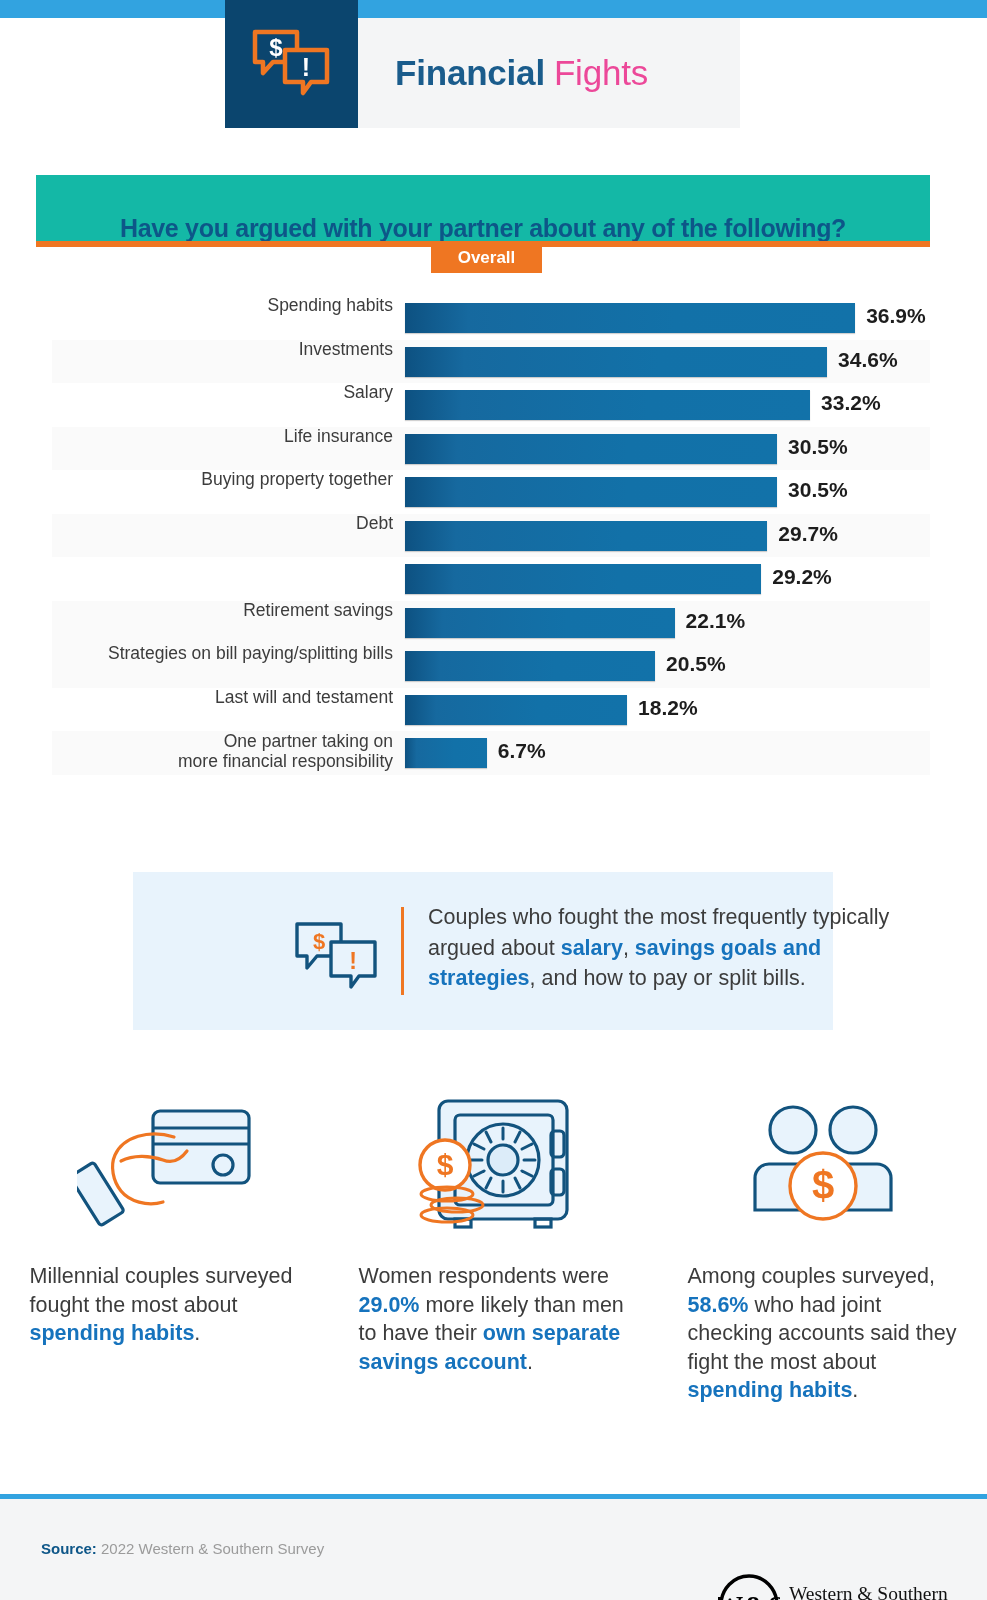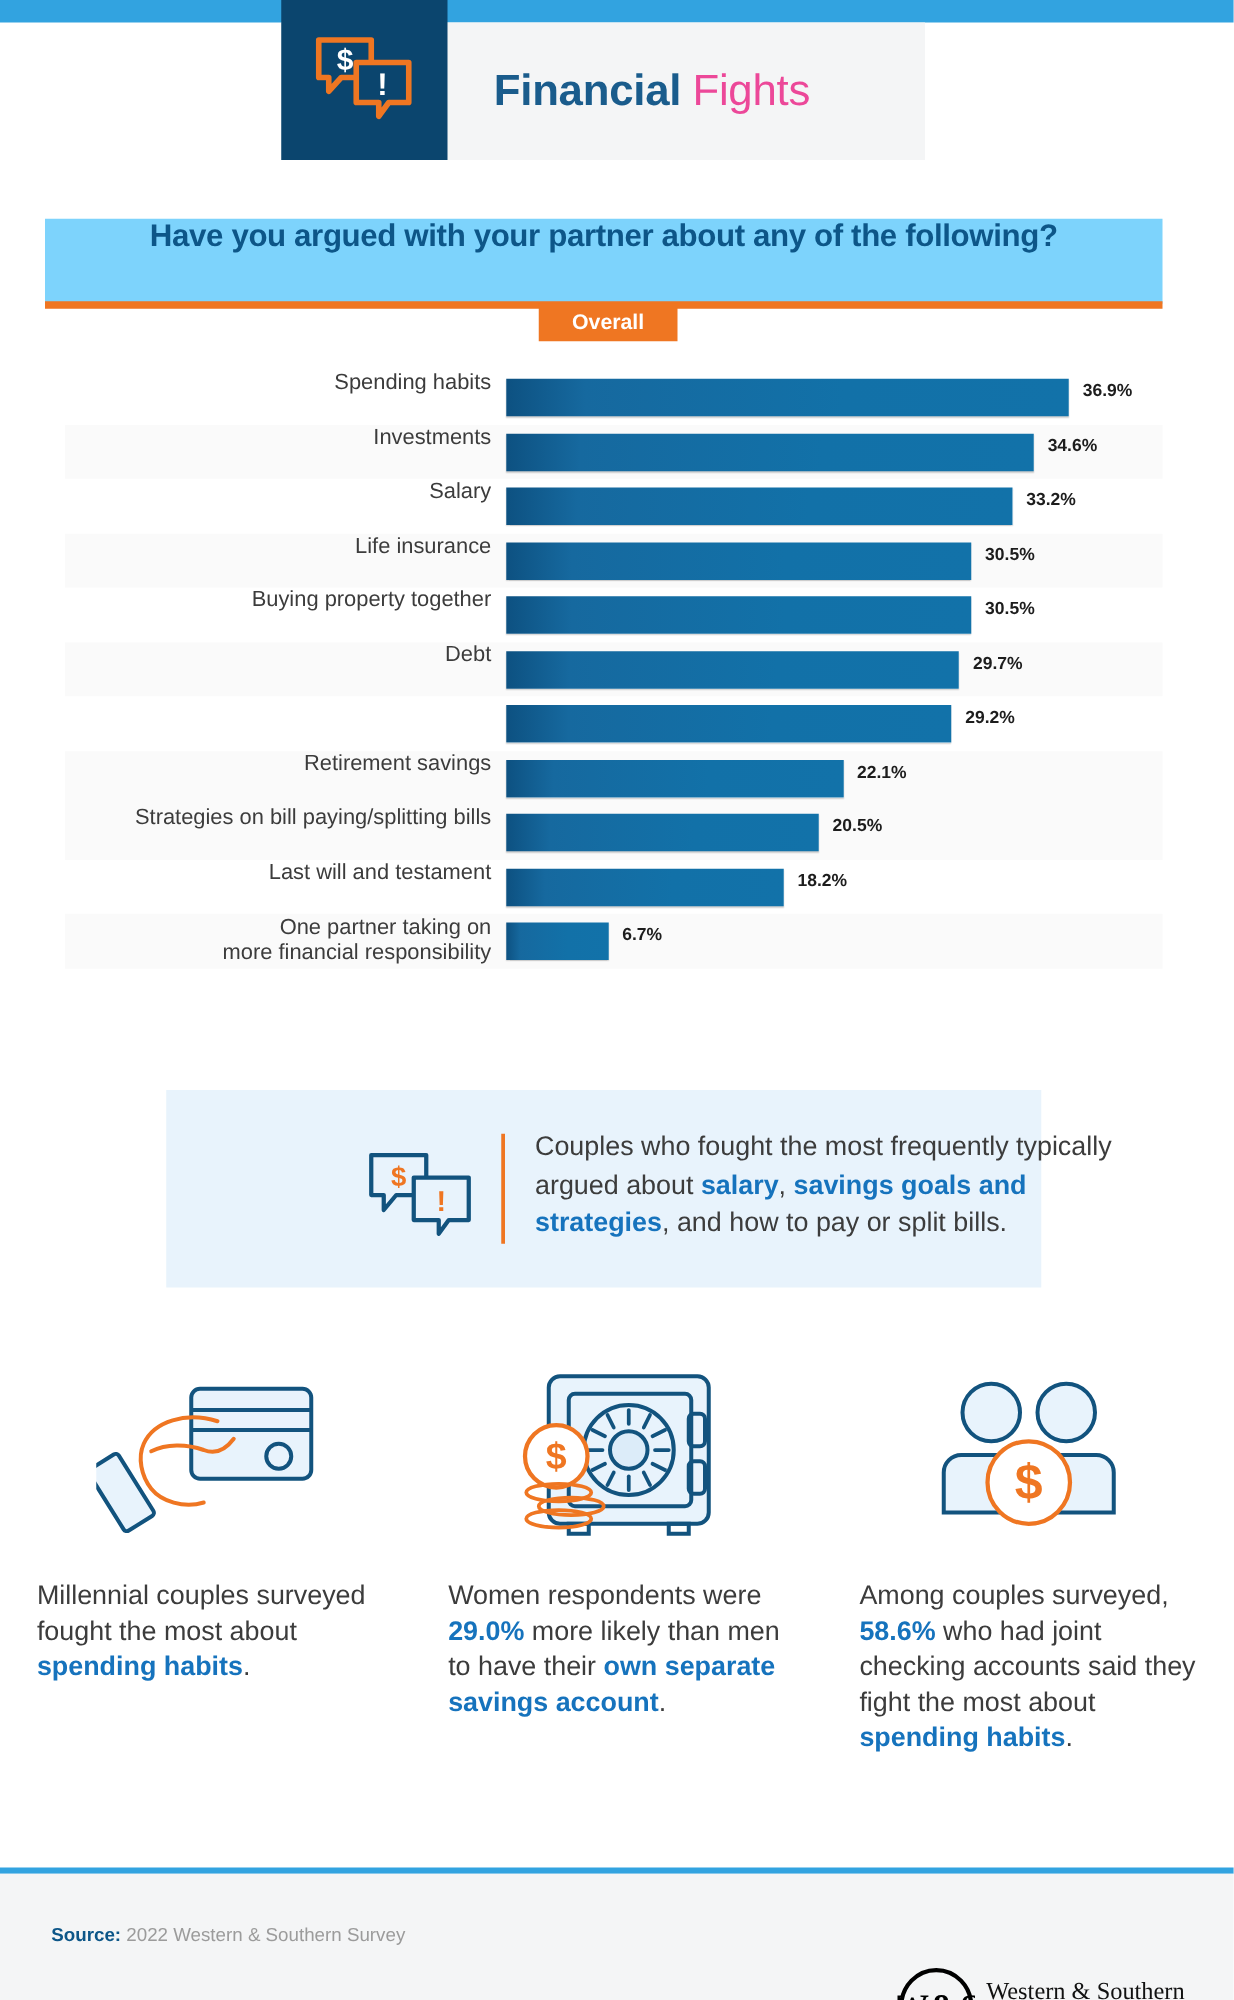--- a/index.html
+++ b/index.html
@@ -11,35 +11,35 @@
     position:relative;
   }
   .topbar{position:absolute;left:0;top:0;width:987px;height:18px;background:#32a3e0;}
   .header{position:absolute;left:225px;top:18px;width:515px;height:110px;background:#f4f5f6;display:flex;align-items:center;}
   .logo-box{position:absolute;left:225px;top:0px;width:133px;height:128px;background:#0b456e;display:flex;align-items:center;justify-content:center;}
   .header-title{position:absolute;left:395px;top:18px;height:110px;display:flex;align-items:center;
      font-size:35px;color:#1a5c8c;letter-spacing:-0.2px;}
   .header-title b{font-weight:bold;color:#1a5c8c;margin-right:9px;}
   .header-title span.light{font-weight:normal;color:#ec4899;}
 
-  .qband{position:absolute;left:36px;top:175px;width:894px;height:68px;background:#7dd3fc;display:flex;align-items:flex-start;justify-content:center;}
+  .qband{position:absolute;left:36px;top:175px;width:894px;height:68px;background:#14b8a6;display:flex;align-items:flex-end;justify-content:center;}
   .qband h2{margin:0;font-size:25px;font-weight:bold;color:#0d5688;letter-spacing:-0.3px;}
   .orange-rule{position:absolute;left:36px;top:241px;width:894px;height:6px;background:#ef7622;}
   .legend-pill{position:absolute;left:431px;top:243px;width:111px;height:30px;background:#ef7622;display:flex;align-items:center;justify-content:center;}
   .legend-pill span{color:#ffffff;font-weight:bold;font-size:17px;}
 
   .chart{position:absolute;left:0px;top:296px;width:987px;height:535px;}
   .row{position:relative;height:43.5px;}
   .row .stripe{position:absolute;left:52px;top:0;width:878px;height:43.5px;background:#fafafa;}
   .row.odd .stripe{background:transparent;}
   .cat{position:absolute;right:594px;width:350px;text-align:right;font-size:17.5px;color:#3c3c3c;line-height:1.12;}
   .cat.two{line-height:1.15;}
   .barwrap{position:absolute;left:405px;top:7px;height:30px;}
   .bar{height:30px;background:linear-gradient(90deg,#0d5181 0%, #16699f 14%, #1271a8 60%, #1272a9 100%);box-shadow:0 1px 1px rgba(0,0,0,0.18);}
-  .val{position:absolute;top:8px;font-size:14px;font-weight:bold;color:#1d1d1d;}
+  .val{position:absolute;top:8px;font-size:21px;font-weight:bold;color:#1d1d1d;}
 
   .callout{position:absolute;left:133px;top:872px;width:700px;height:158px;background:#e8f3fc;}
   .callout .divider{position:absolute;left:268px;top:35px;width:3px;height:88px;background:#ef7622;}
   .callout .ctext{position:absolute;left:295px;top:30px;width:505px;font-size:21.5px;color:#3c3c3c;line-height:1.42;}
   .callout .ctext b{color:#1673bd;font-weight:bold;}
   .callout .cicon{position:absolute;left:160px;top:46px;}
 
   .cards{position:absolute;left:0px;top:1090px;width:987px;height:360px;display:flex;}
   .card{width:329px;display:flex;flex-direction:column;align-items:center;}
   .card .icon{height:150px;display:flex;align-items:center;justify-content:center;}

